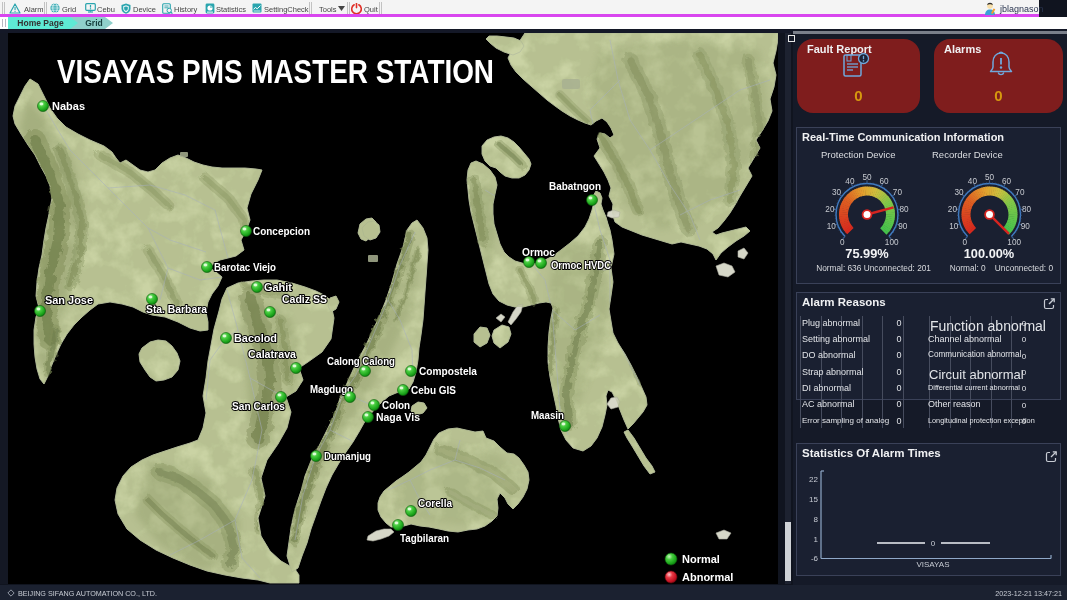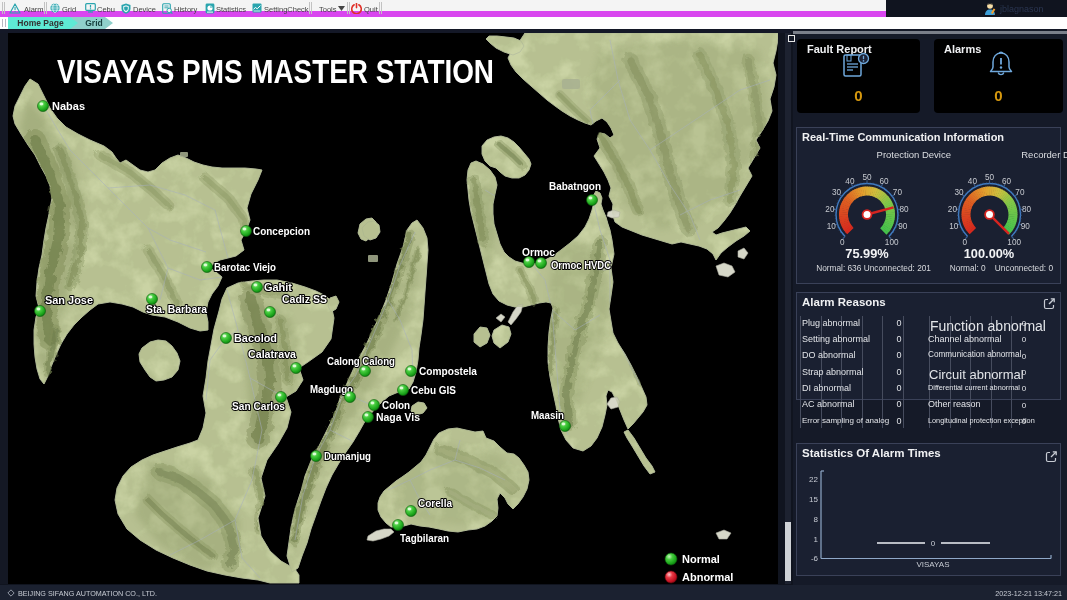--- a/index.html
+++ b/index.html
@@ -1,37 +1,37 @@
 <!DOCTYPE html>
 <html><head><meta charset="utf-8"><title>PMS</title><style>
 *{margin:0;padding:0;box-sizing:border-box}
 html,body{width:1067px;height:600px;overflow:hidden;background:#10141f;font-family:"Liberation Sans",sans-serif}
-#toolbar{position:absolute;left:0;top:0;width:886px;height:17px;background:#f4f4f4;border-bottom:6px solid #d946ef}
+#toolbar{position:absolute;left:0;top:0;width:1039px;height:17px;background:#f4f4f4;border-bottom:3px solid #d946ef}
 .sep{position:absolute;top:2px;width:1px;height:12px;background:#c2c2c2}
 .ticon{position:absolute;top:3px}
 .tlab{position:absolute;top:5px;font-size:7.5px;color:#444}
 #uname{position:absolute;left:1000px;top:4px;font-size:9px;color:#2a3550}
 #tabbar{position:absolute;left:0;top:17px;width:1067px;height:12px;background:#ffffff}#darkstrip{position:absolute;left:0;top:29px;width:1067px;height:4px;background:#141827}
 .handle{position:absolute;top:2px;width:1px;height:8px;background:#b8b8c2}
 #tab1{position:absolute;left:8px;top:0;width:73px;height:12px;background:#5eead4;color:#333;font-size:8.5px;font-weight:bold;text-align:center;line-height:12px;clip-path:polygon(0 0,65px 0,73px 50%,65px 100%,0 100%);padding-right:8px}
 #tab2{position:absolute;left:70px;top:0;width:43px;height:12px;background:#8fd0cb;color:#17403f;font-size:8.5px;font-weight:bold;text-align:center;line-height:12px;clip-path:polygon(0 0,35px 0,43px 50%,35px 100%,0 100%,8px 50%);padding-left:5px}
 #map{position:absolute;left:8px;top:33px}
 #leftstrip{position:absolute;left:0;top:33px;width:8px;height:551px;background:#141824}
 #vscroll{position:absolute;left:782px;top:33px;width:11px;height:551px;background:#10141f}
 #vtrack{position:absolute;left:3px;top:0;width:6px;height:551px;background:#1d2230}
 #vthumb{position:absolute;left:3px;top:489px;width:6px;height:59px;background:#cfd2d6}
 #rpanel{position:absolute;left:793px;top:30px;width:274px;height:555px;background:#151a28}
 #hscroll{position:absolute;left:0px;top:1px;width:274px;height:3px;background:#7a7f8a}
 #collapse{position:absolute;left:-5px;top:5px;width:7px;height:7px;border:1px solid #e8e8e8;background:#151a28}
-.card{position:absolute;background:#000000;border-radius:4px}
+.card{position:absolute;background:#7f1d1d;border-radius:16px}
 .cardtitle{position:absolute;left:10px;top:4px;font-size:11px;font-weight:bold;color:#f0f1f3}
 .zero{position:absolute;text-align:center;font-size:15px;font-weight:bold;color:#d6980e}
 .panel{position:absolute;background:#1a2031;border:1px solid #3a4158}
 .ptitle{position:absolute;left:5px;top:3px;font-size:11px;font-weight:bold;color:#f0f1f3}
-.gsub{position:absolute;font-size:9.5px;color:#dcdee2;text-align:right}
+.gsub{position:absolute;font-size:9.5px;color:#dcdee2;text-align:left}
 .gval{position:absolute;text-align:center;font-size:12.8px;font-weight:bold;color:#f2f3f5}
 .gnorm{position:absolute;font-size:8.3px;color:#d8dade;text-align:right;white-space:nowrap}
 .extlink{position:absolute}
 .vlines{position:absolute;background:repeating-linear-gradient(90deg,#464c5e 0,#464c5e 1px,transparent 1px,transparent 20.6px)}
 .arow{position:absolute;font-size:9px;color:#e2e4e8;white-space:nowrap}
 #statusbar{position:absolute;left:0;top:585px;width:1067px;height:15px;background:#1b2130;font-size:7.2px;color:#c8ccd4}
 </style></head>
 <body>
 <div id="toolbar">
     <div class="sep" style="left:2px"></div>

